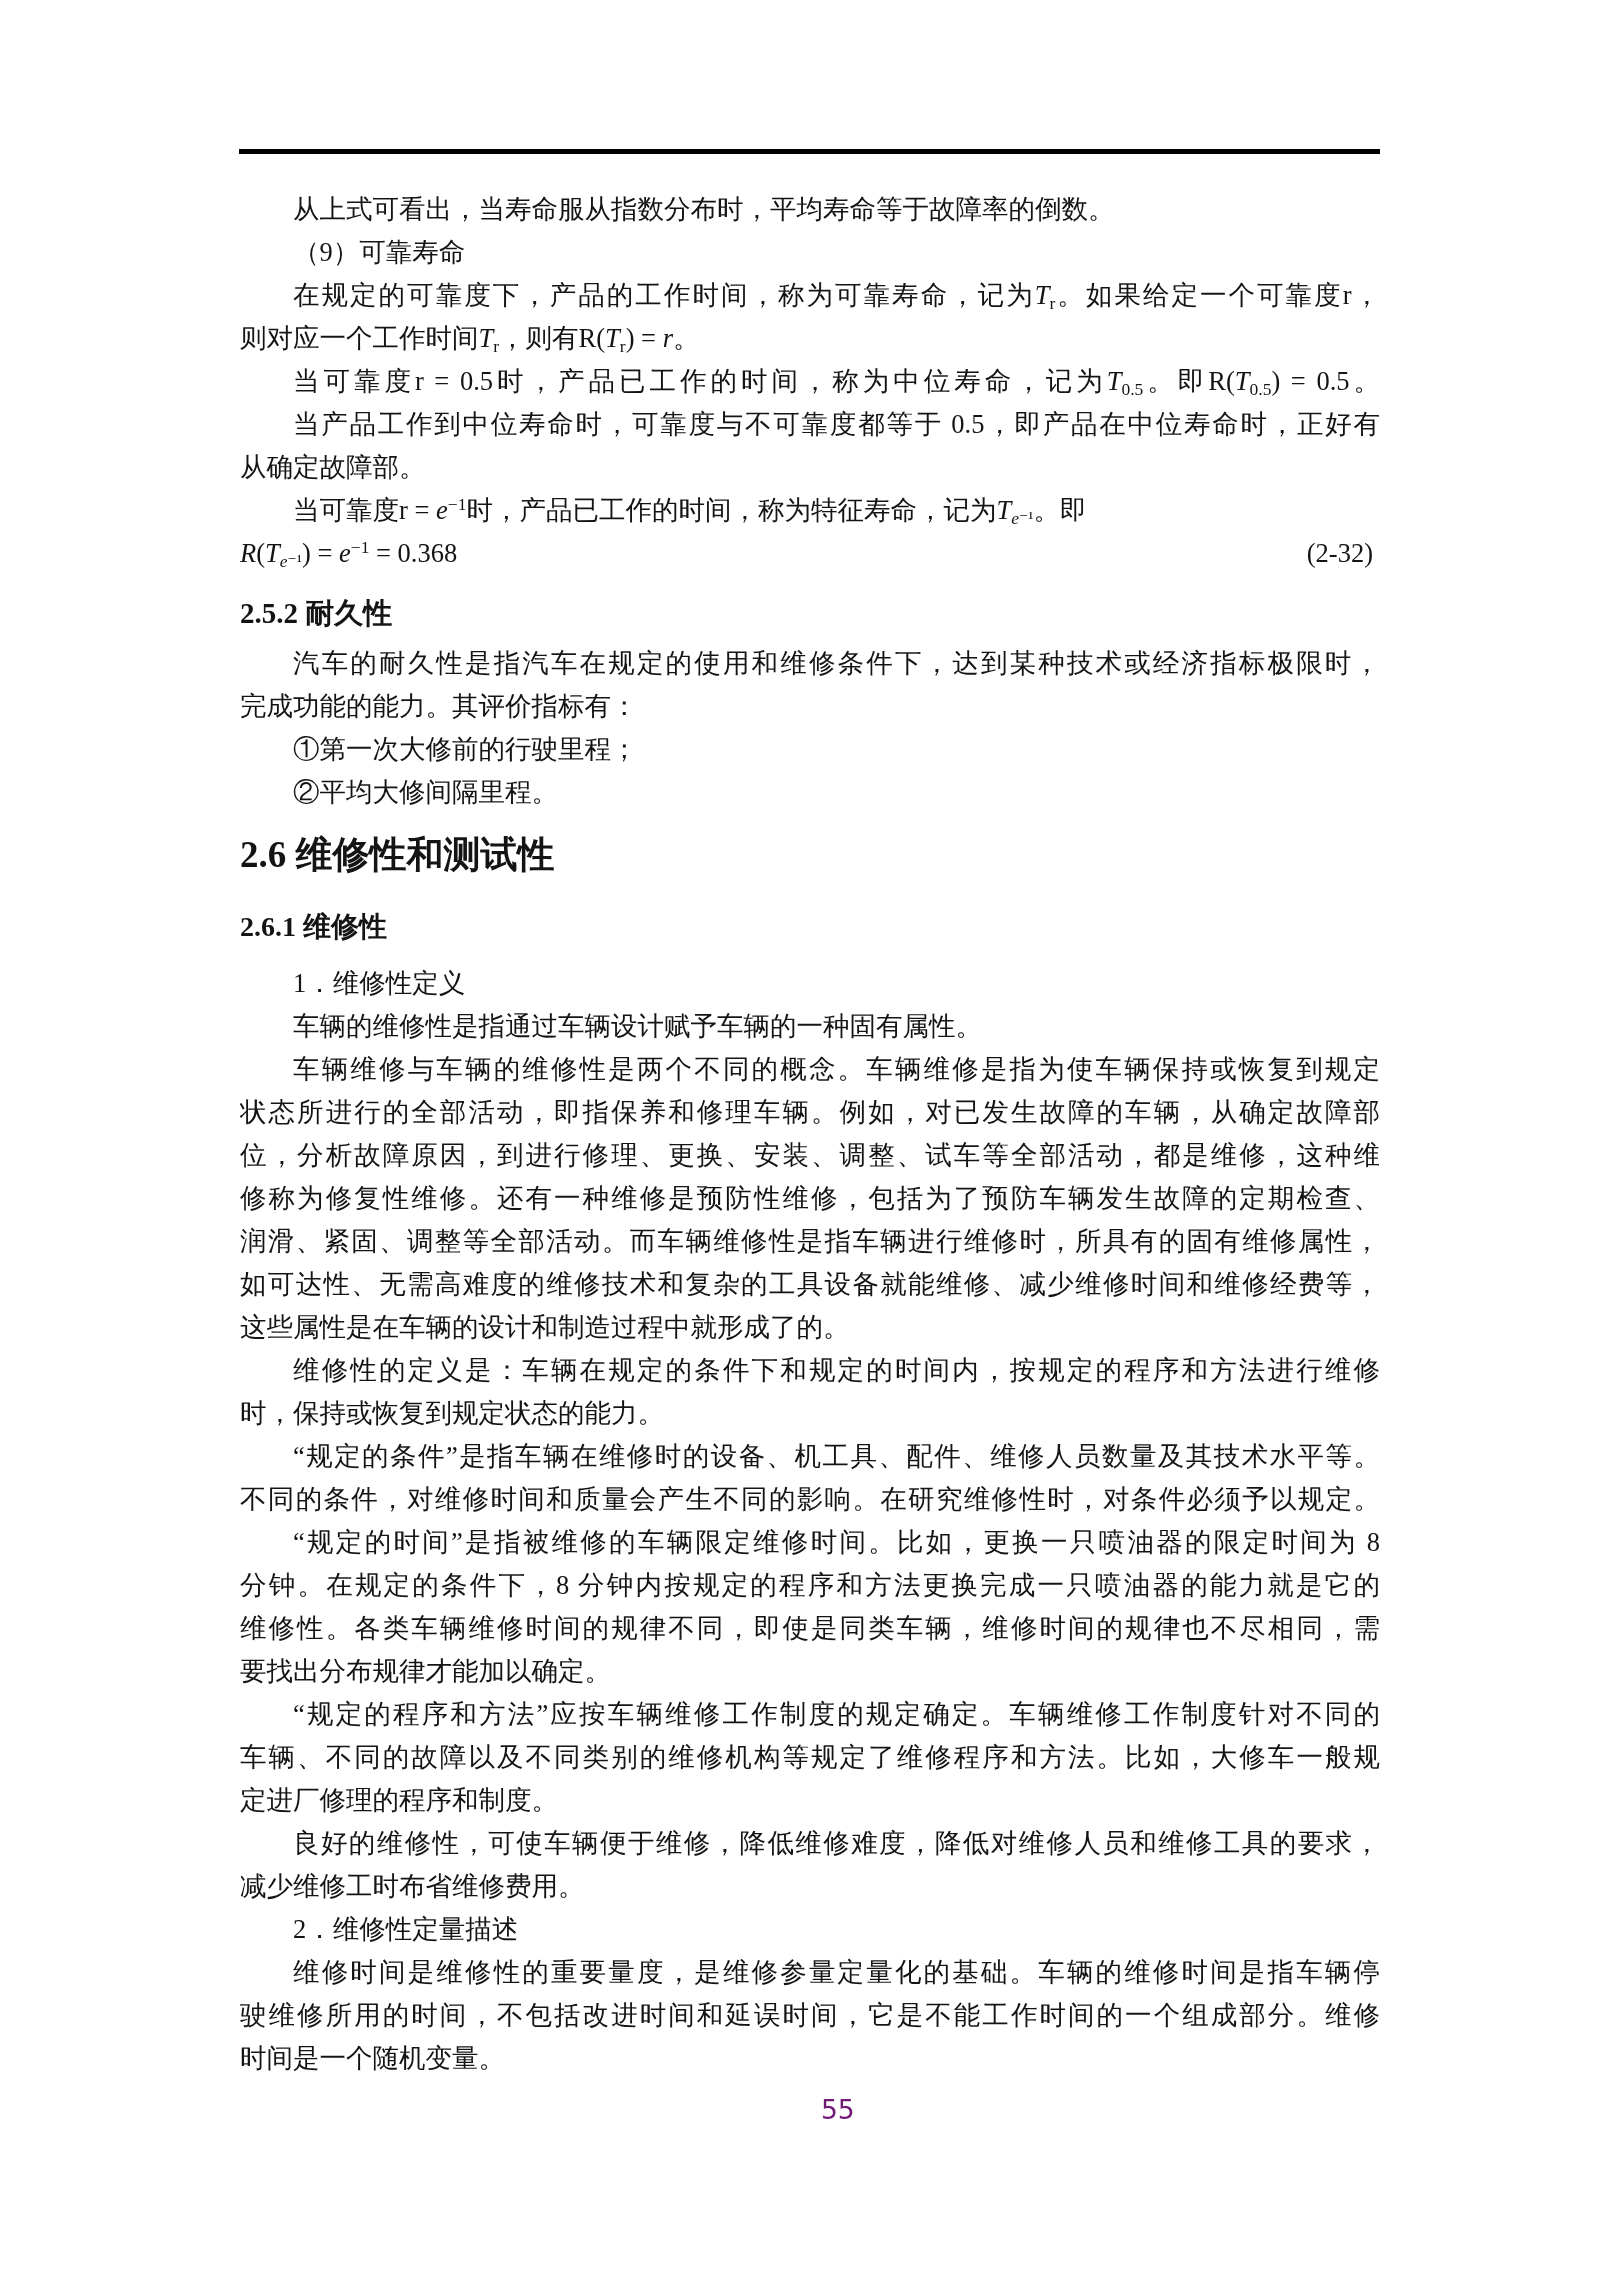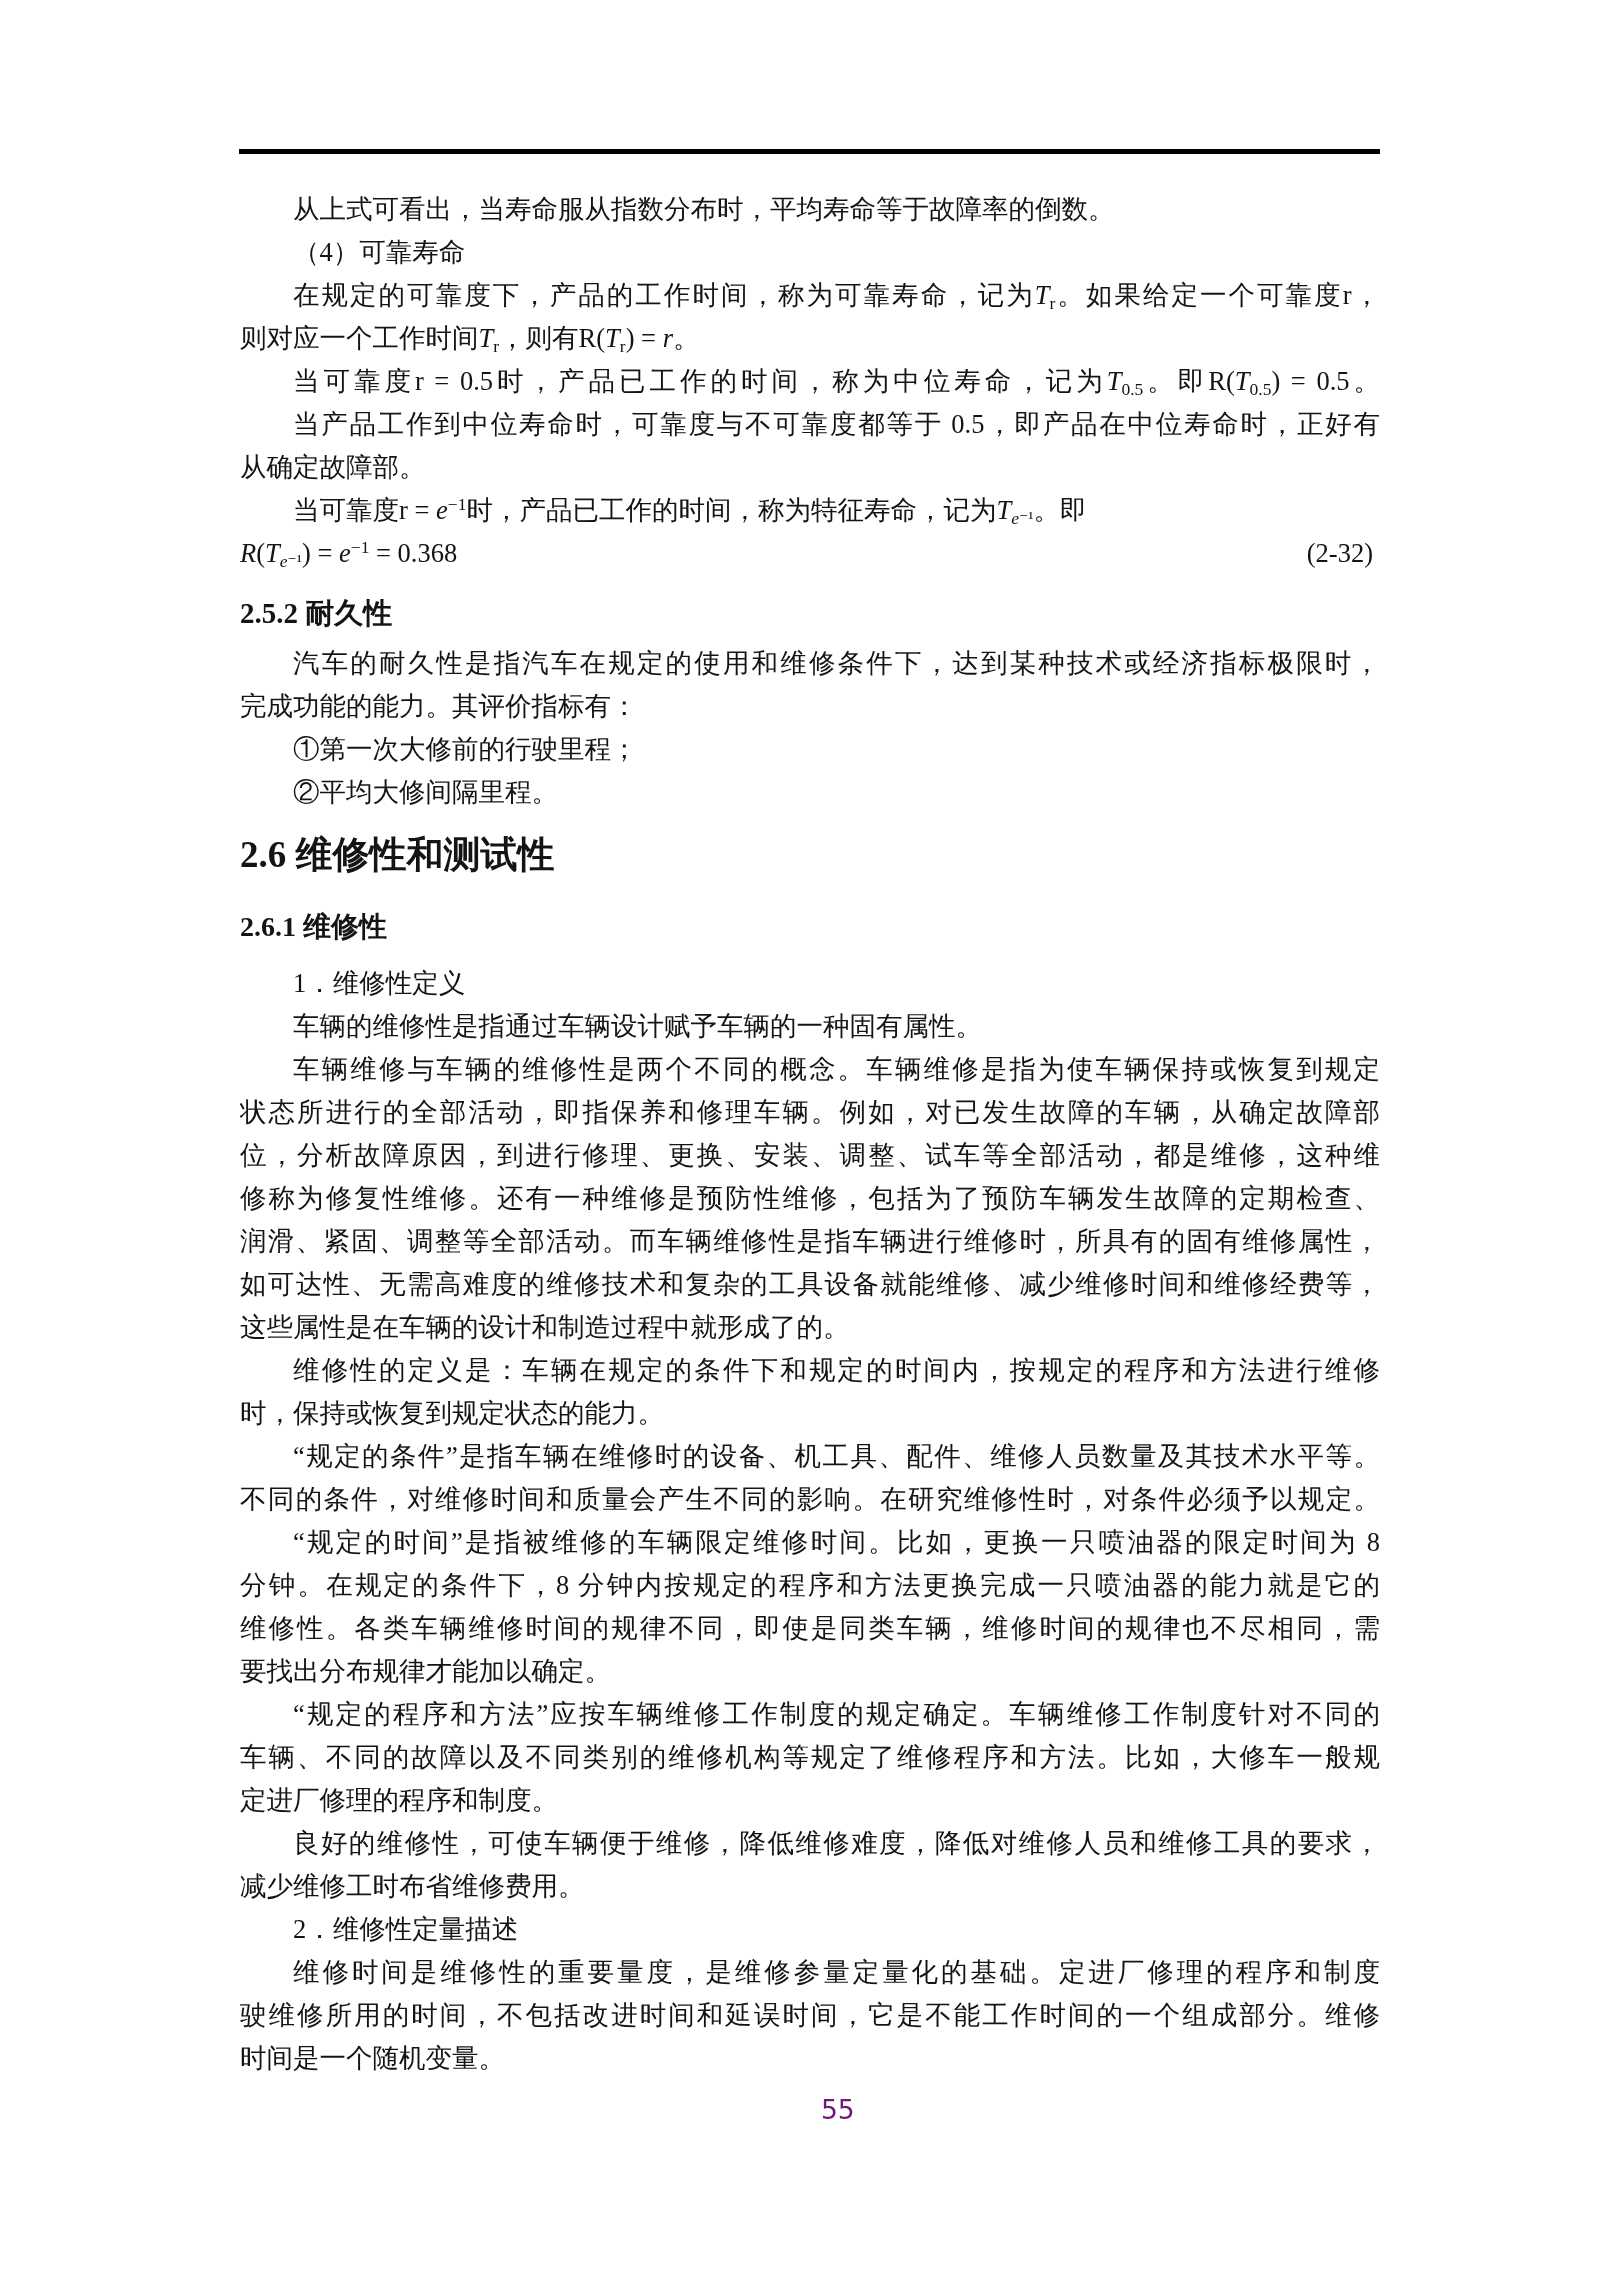--- a/index.html
+++ b/index.html
@@ -67,21 +67,21 @@
     color:#701a75;
   }
 </style>
 </head>
 <body>
 
 <div class="page" data-name="document-page">
   <div class="rule" data-name="header-rule"></div>
   <div class="content" data-name="page-content">
       <div class="ln ind" data-name="text-line">从上式可看出，当寿命服从指数分布时，平均寿命等于故障率的倒数。</div>
-      <div class="ln ind" data-name="text-line">（4）可靠寿命</div>
+      <div class="ln ind" data-name="text-line">（9）可靠寿命</div>
       <div class="ln ind j" data-name="text-line">在规定的可靠度下，产品的工作时间，称为可靠寿命，记为<i>T</i><sub>r</sub>。如果给定一个可靠度r，</div>
       <div class="ln" data-name="text-line">则对应一个工作时间<i>T</i><sub>r</sub>，则有R(<i>T</i><sub>r</sub>) = <i>r</i>。</div>
       <div class="ln ind j" data-name="text-line">当可靠度r = 0.5时，产品已工作的时间，称为中位寿命，记为<i>T</i><sub>0.5</sub>。即R(<i>T</i><sub>0.5</sub>) = 0.5。</div>
       <div class="ln ind j" data-name="text-line">当产品工作到中位寿命时，可靠度与不可靠度都等于 0.5，即产品在中位寿命时，正好有</div>
       <div class="ln" data-name="text-line">从确定故障部。</div>
       <div class="ln ind" data-name="text-line">当可靠度r = <i>e</i><sup>−1</sup>时，产品已工作的时间，称为特征寿命，记为<i>T</i><sub><i>e</i>⁻¹</sub>。即</div>
       <div class="ln formula-line" data-name="equation-2-32"><span data-name="equation"><i>R</i>(<i>T</i><sub><i>e</i>⁻¹</sub>) = <i>e</i><sup>−1</sup> = 0.368</span><span class="eqnum" data-name="equation-number">(2-32)</span></div>
       <div class="ln h-sub" data-name="heading-2-5-2">2.5.2 耐久性</div>
       <div class="ln ind j" data-name="text-line">汽车的耐久性是指汽车在规定的使用和维修条件下，达到某种技术或经济指标极限时，</div>
       <div class="ln" data-name="text-line">完成功能的能力。其评价指标有：</div>
@@ -105,19 +105,19 @@
       <div class="ln ind j" data-name="text-line">“规定的时间”是指被维修的车辆限定维修时间。比如，更换一只喷油器的限定时间为 8</div>
       <div class="ln j" data-name="text-line">分钟。在规定的条件下，8 分钟内按规定的程序和方法更换完成一只喷油器的能力就是它的</div>
       <div class="ln j" data-name="text-line">维修性。各类车辆维修时间的规律不同，即使是同类车辆，维修时间的规律也不尽相同，需</div>
       <div class="ln" data-name="text-line">要找出分布规律才能加以确定。</div>
       <div class="ln ind j" data-name="text-line">“规定的程序和方法”应按车辆维修工作制度的规定确定。车辆维修工作制度针对不同的</div>
       <div class="ln j" data-name="text-line">车辆、不同的故障以及不同类别的维修机构等规定了维修程序和方法。比如，大修车一般规</div>
       <div class="ln" data-name="text-line">定进厂修理的程序和制度。</div>
       <div class="ln ind j" data-name="text-line">良好的维修性，可使车辆便于维修，降低维修难度，降低对维修人员和维修工具的要求，</div>
       <div class="ln" data-name="text-line">减少维修工时布省维修费用。</div>
       <div class="ln ind" data-name="text-line">2．维修性定量描述</div>
-      <div class="ln ind j" data-name="text-line">维修时间是维修性的重要量度，是维修参量定量化的基础。定进厂修理的程序和制度</div>
+      <div class="ln ind j" data-name="text-line">维修时间是维修性的重要量度，是维修参量定量化的基础。车辆的维修时间是指车辆停</div>
       <div class="ln j" data-name="text-line">驶维修所用的时间，不包括改进时间和延误时间，它是不能工作时间的一个组成部分。维修</div>
       <div class="ln" data-name="text-line">时间是一个随机变量。</div>
     </div>
   <div class="pagenum" data-name="page-number">55</div>
 </div>
 
 
 </body></html>

